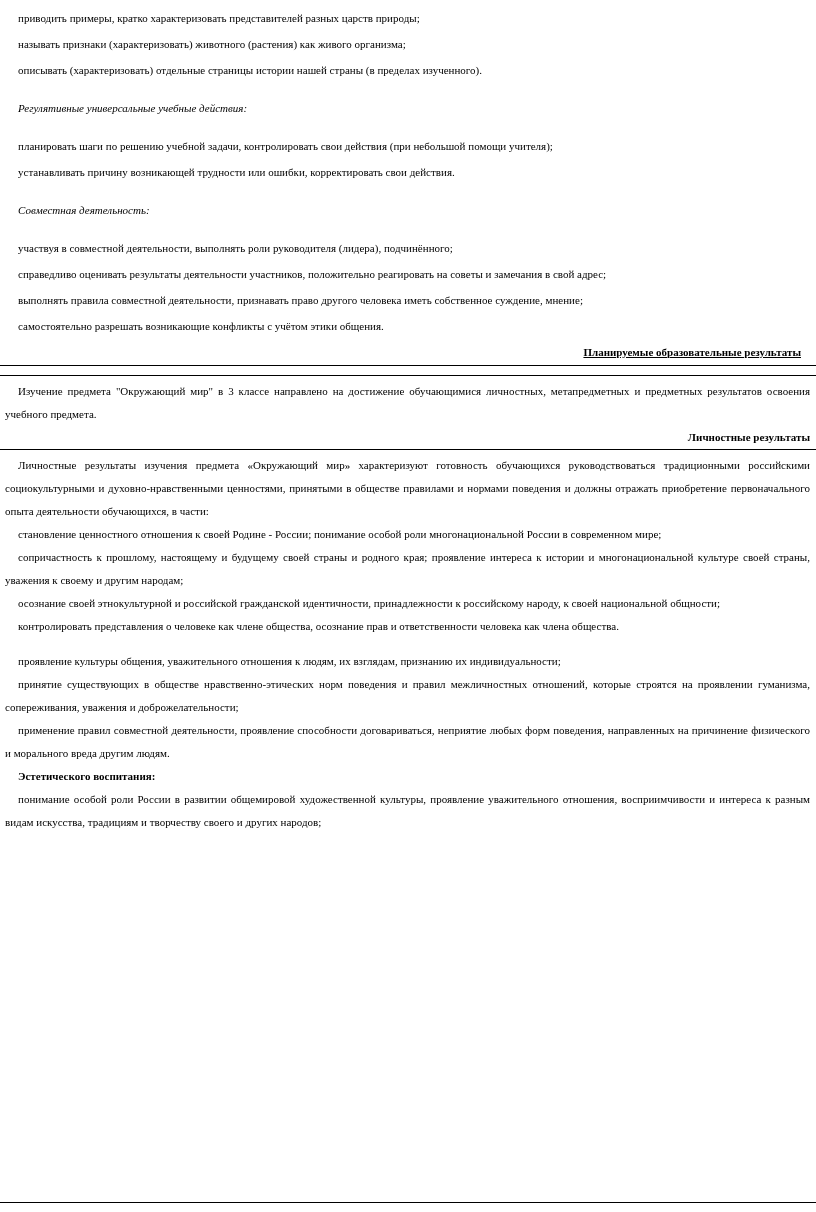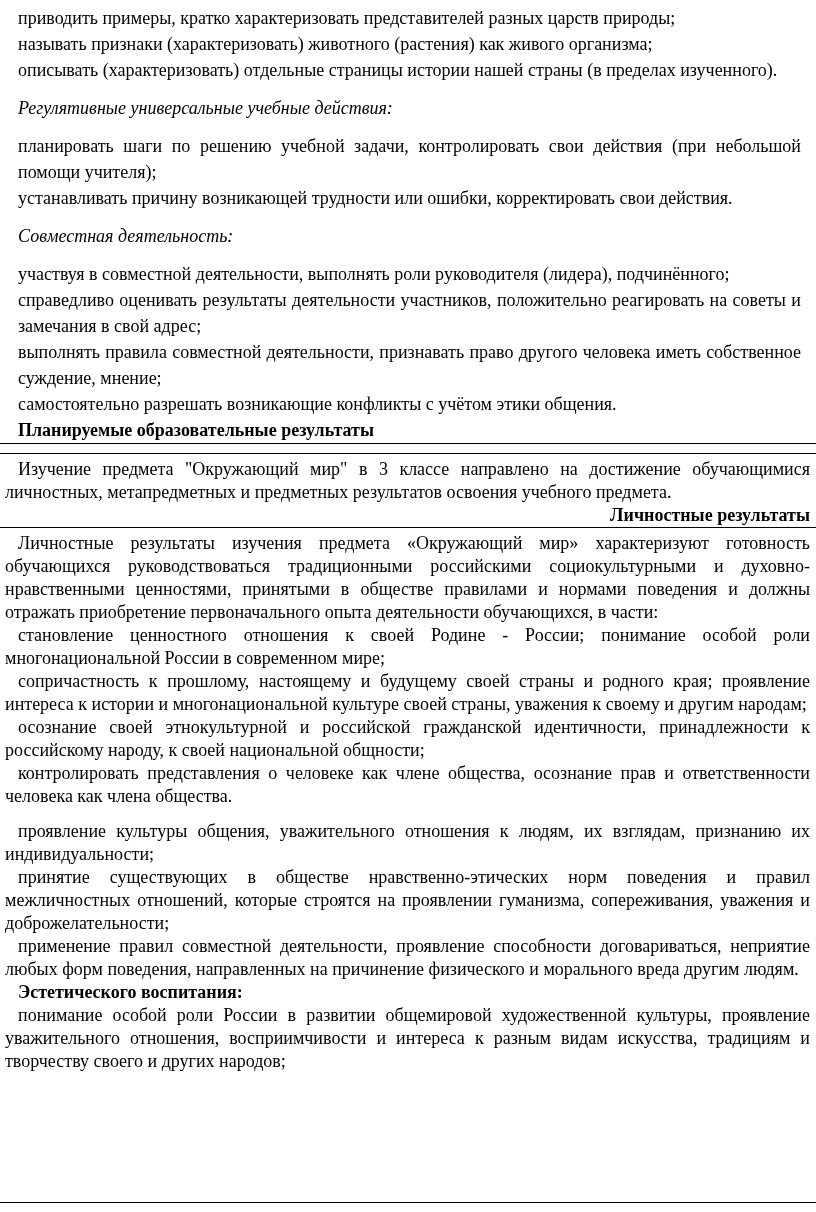--- a/index.html
+++ b/index.html
@@ -6,39 +6,40 @@
   html, body { background: #ffffff; }
   body { width: 816px; }
 
   .page {
     position: relative;
     width: 816px;
     height: 1212px;
     background: #ffffff;
     color: #000000;
     font-family: "Liberation Serif", "DejaVu Serif", serif;
-    font-size: 18px;
+    font-size: 11px;
     overflow: hidden;
   }
 
   
   .top {
     padding: 5px 15px 0 18px;
     line-height: 26px;
     text-align: justify;
   }
   .top p { margin: 0; }
   .gap { height: 12px; }
   .it { font-style: italic; }
 
   .main-heading {
     font-weight: bold;
-    text-align: left;
+    text-align: right;
     margin-top: 4px;
     line-height: 26px;
+    text-decoration: underline;
   }
 
   
   .rule-double {
     height: 11px;
     border-top: 1.6px solid #000;
     border-bottom: 1.2px solid #000;
   }
   .rule-single { border-top: 1.2px solid #000; }
   .rule-bottom {

